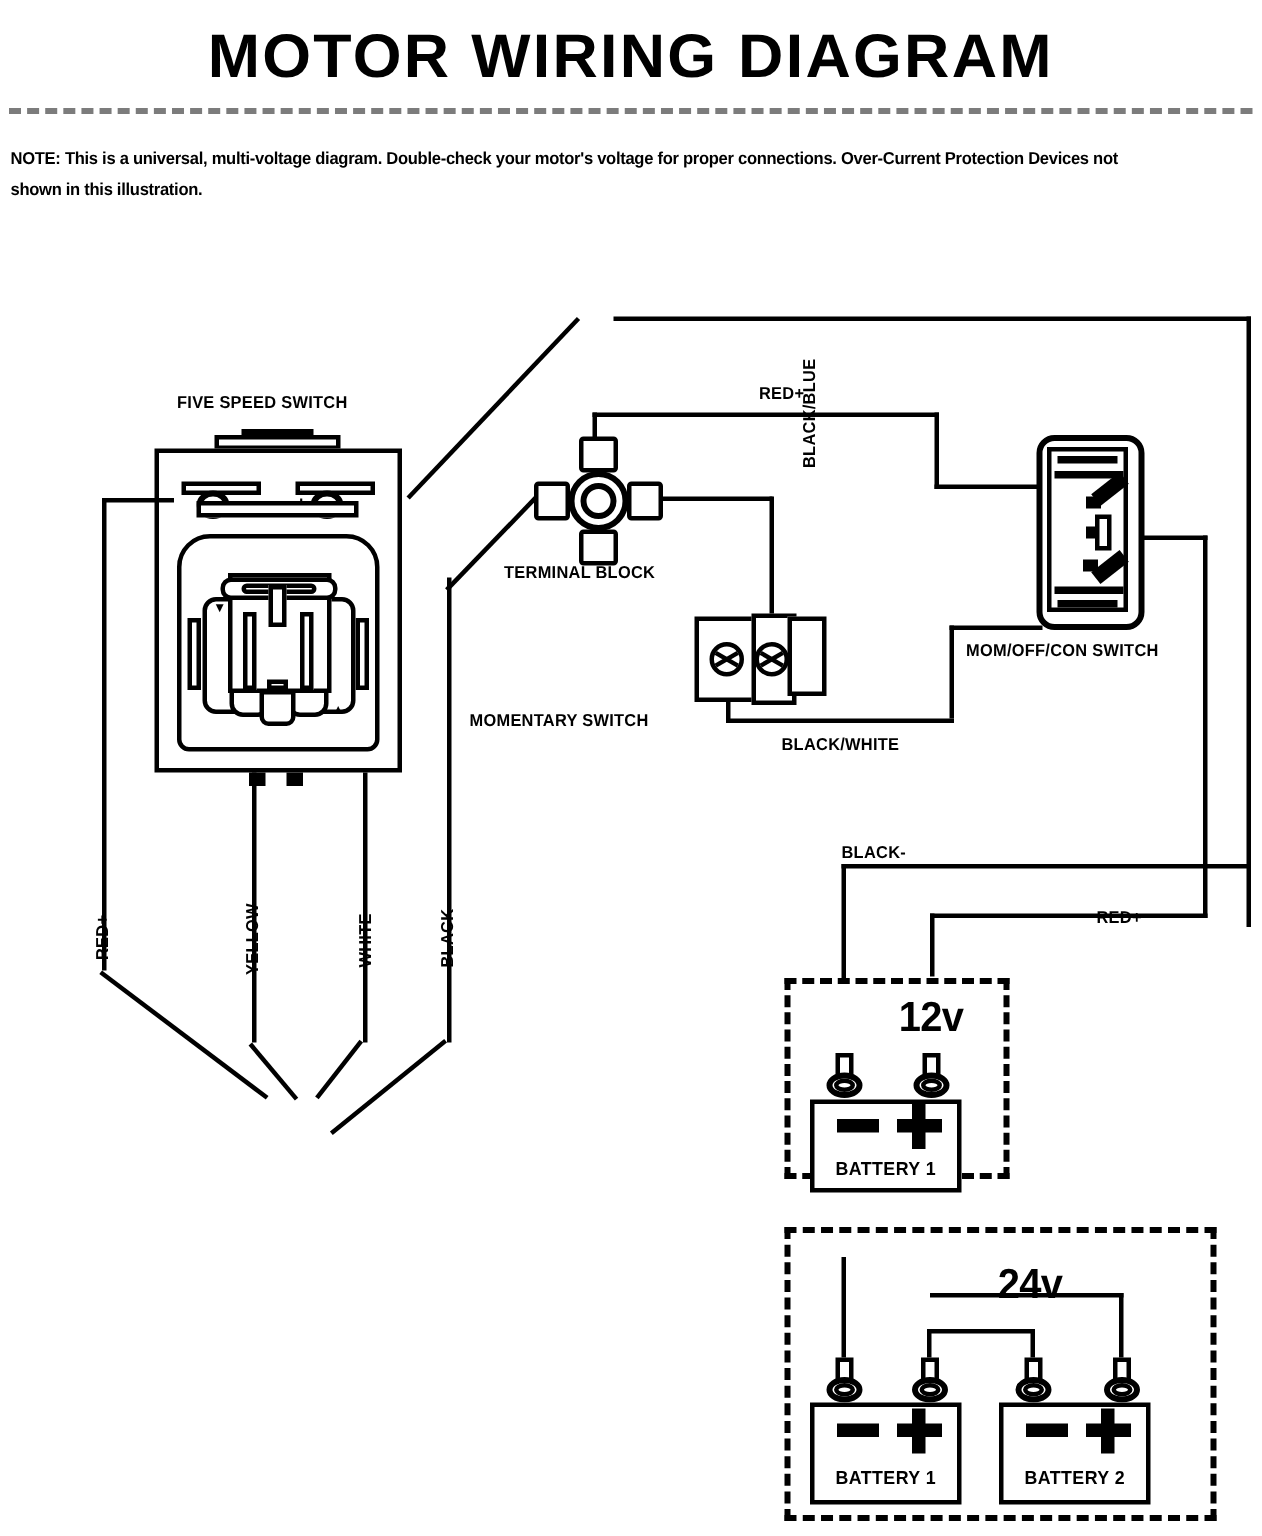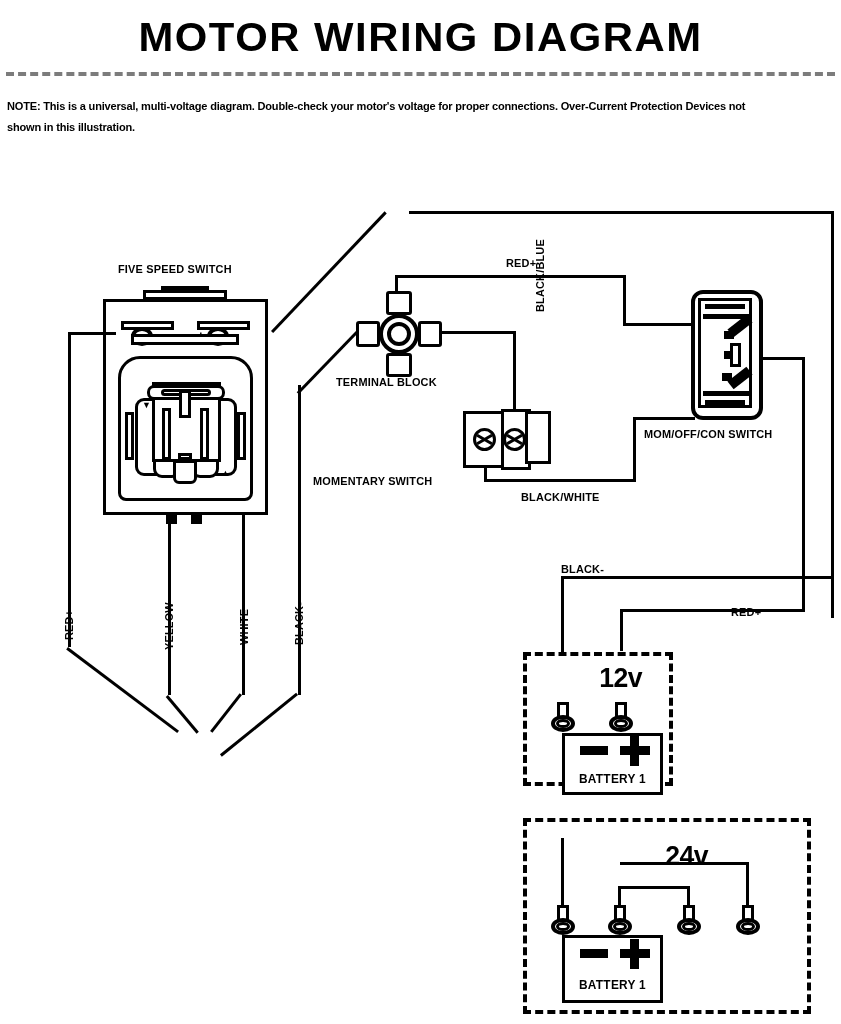--- a/index.html
+++ b/index.html
@@ -97,21 +97,21 @@
   #motor{position:absolute;left:16px;top:720px;width:340px;height:200px;}
   .mt-can{position:absolute;left:46px;top:35px;width:118px;height:73px;border:3px solid #000;box-sizing:border-box;background:#fff;}
   .mt-label{position:absolute;left:46px;top:60px;width:118px;text-align:center;font-size:11.5px;font-weight:bold;transform:scaleX(0.95);}
   .mt-shaftline{position:absolute;left:6px;top:68px;width:42px;height:7px;border:3px solid #000;box-sizing:border-box;background:#fff;}
   .mt-tip{position:absolute;left:0px;top:66px;width:9px;height:11px;border:3px solid #000;box-sizing:border-box;background:#fff;}
   .mt-neck{position:absolute;left:163px;top:9px;width:43px;height:40px;border:3px solid #000;border-radius:0 0 12px 12px;box-sizing:border-box;background:#fff;}
   .mt-skeg{position:absolute;left:163px;top:34px;width:175px;height:78px;}
 
   
   .batbox{position:absolute;border:4px dashed #000;box-sizing:border-box;background:transparent;}
-  .batt{position:absolute;border:3px solid #000;box-sizing:border-box;background:#fff;margin-left:22px;}
+  .batt{position:absolute;border:3px solid #000;box-sizing:border-box;background:#fff;}
   .bat-name{position:absolute;width:100%;text-align:center;font-size:12.5px;font-weight:bold;letter-spacing:0.3px;transform:scaleX(0.95);}
   .bat-minus{position:absolute;width:28px;height:9px;background:#000;}
   .bat-plus-h{position:absolute;width:30px;height:9px;background:#000;}
   .bat-plus-v{position:absolute;width:9px;height:30px;background:#000;}
   .post{position:absolute;width:26px;height:32px;}
   .post-ring{position:absolute;left:1px;top:13px;width:24px;height:17px;border:4px solid #000;border-radius:50%;box-sizing:border-box;background:#fff;}
   .post-ring2{position:absolute;left:6px;top:17px;width:14px;height:9px;border:3px solid #000;border-radius:50%;box-sizing:border-box;background:#fff;}
   .post-stem{position:absolute;left:7px;top:0px;width:12px;height:17px;border:3px solid #000;box-sizing:border-box;background:#fff;}
   .volt{position:absolute;font-size:28px;font-weight:bold;letter-spacing:-0.5px;transform:scaleX(0.95);}
 </style>
@@ -309,14 +309,20 @@
     <div class="post-ring2"></div>
   </div>
 
   <div class="batt" style="left:540px;top:935px;width:101px;height:68px;">
     <div class="bat-minus" style="left:15px;top:11px;"></div>
     <div class="bat-plus-h" style="left:55px;top:11px;"></div>
     <div class="bat-plus-v" style="left:65px;top:1px;"></div>
     <div class="bat-name" style="top:40px;">BATTERY 1</div>
   </div>
 
+  <div class="batt" style="left:666px;top:935px;width:101px;height:68px;">
+    <div class="bat-minus" style="left:15px;top:11px;"></div>
+    <div class="bat-plus-h" style="left:55px;top:11px;"></div>
+    <div class="bat-plus-v" style="left:65px;top:1px;"></div>
+    <div class="bat-name" style="top:40px;">BATTERY 2</div>
+  </div>
 
 </div>
 
 </body></html>

